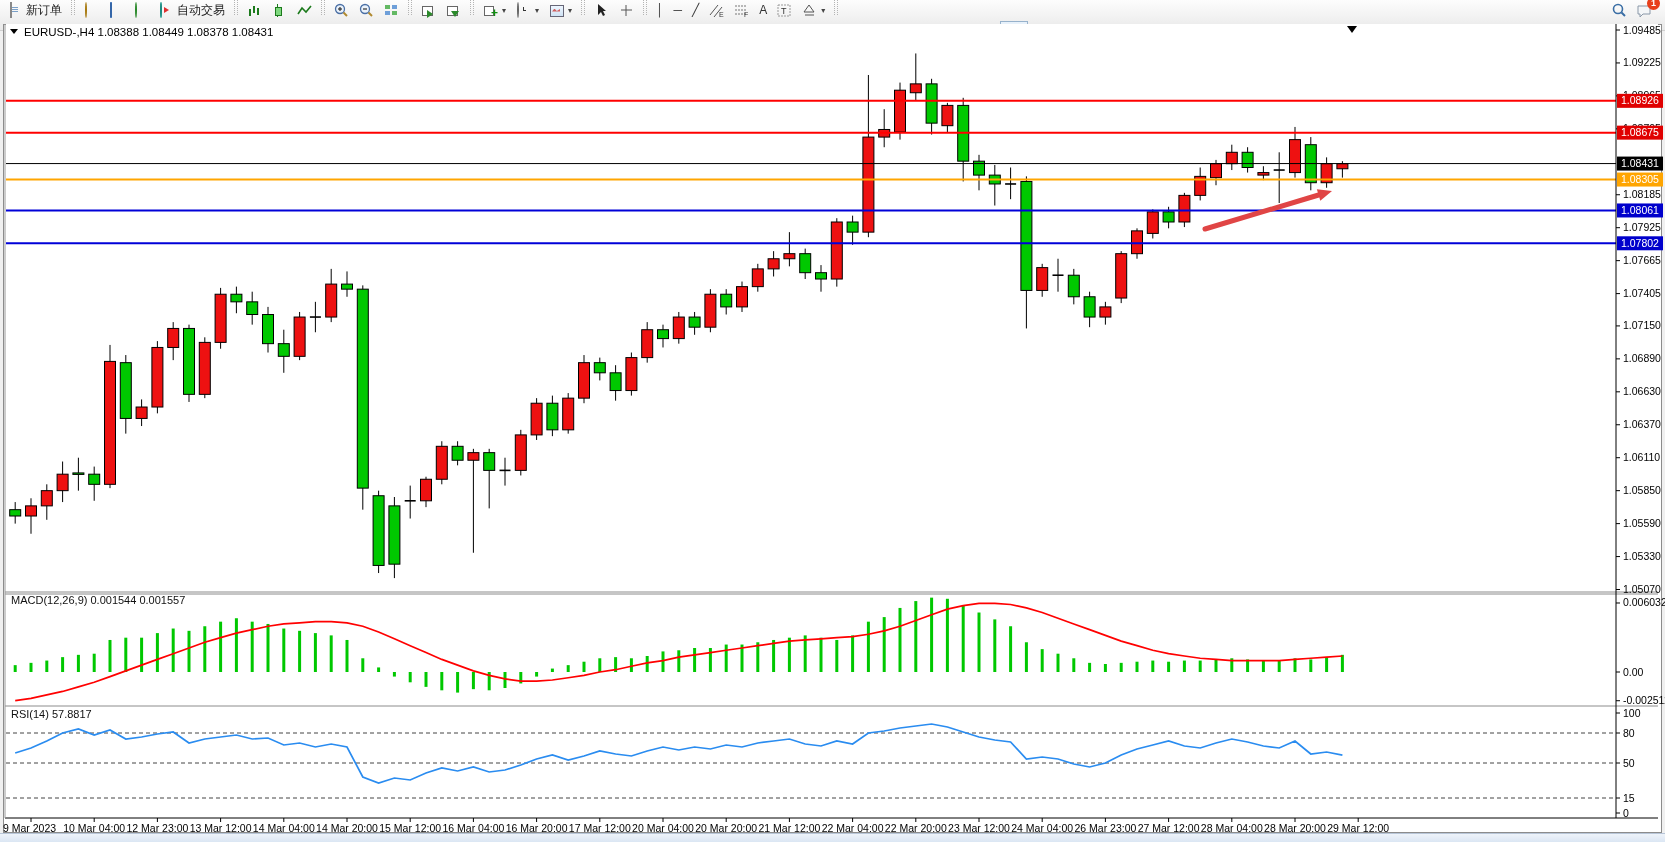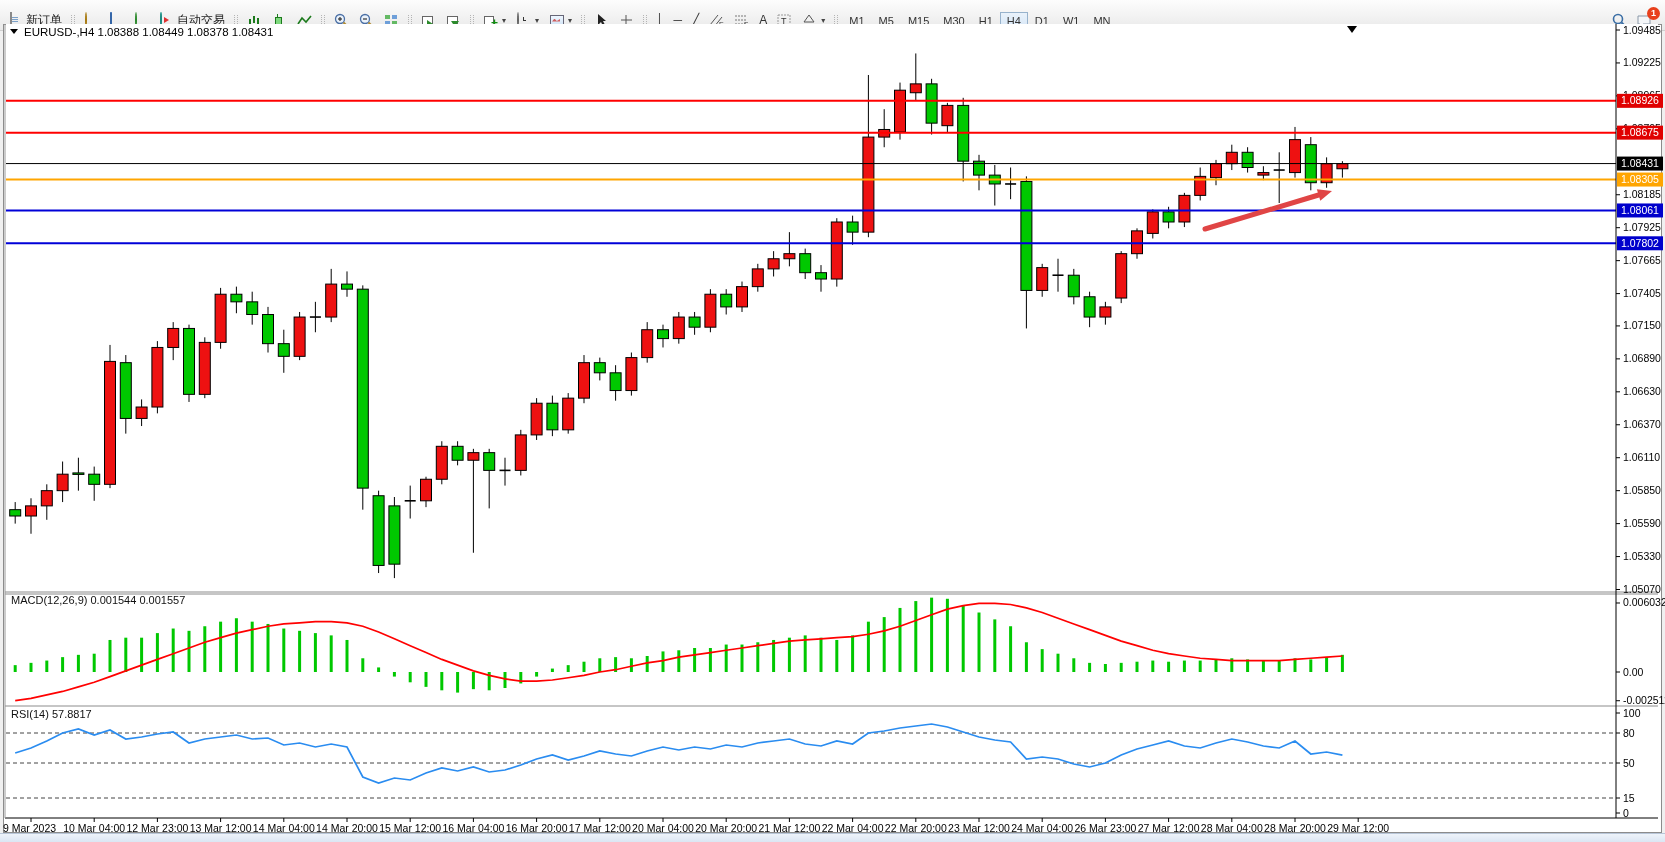--- a/index.html
+++ b/index.html
@@ -1,19 +1,19 @@
 <!DOCTYPE html>
 <html><head>
 <meta charset="utf-8">
 <style>
   html,body{margin:0;padding:0;background:#f0f0f0;width:1665px;height:842px;overflow:hidden;
     font-family:"Liberation Sans","DejaVu Sans",sans-serif;-webkit-font-smoothing:none;}
   *{box-sizing:border-box;}
   
-  .tb{position:absolute;left:0;top:0;width:1665px;height:31px;display:flex;align-items:flex-end;
+  .tb{position:absolute;left:0;top:0;width:1665px;height:31px;display:flex;align-items:flex-start;
       background:linear-gradient(#fdfdfd,#e9e9e9);border-bottom:1px solid #cfcfcf;padding:0 3px;font-size:12px;color:#222;}
   .grip{width:4px;height:15px;border-left:1px dotted #b4b4b4;border-right:1px dotted #b4b4b4;margin:0 4px;flex:none;}
   .tbtn{display:flex;align-items:center;gap:3px;padding:1px 4px;height:20px;border:1px solid transparent;border-radius:2px;cursor:default;flex:none;}
   .caret{font-size:8px;color:#444;margin-left:1px;}
   .tf{padding:2px 6px;font-size:11px;color:#333;border:1px solid transparent;flex:none;}
   .tf.active{border:1px solid #97b2cc;background:linear-gradient(#e9f2fb,#d6e6f6);text-decoration:underline;}
   .spacer{flex:1;}
   .ico{width:15px;height:15px;display:inline-block;position:relative;flex:none;}
   .i-doc{width:11px;height:13px;background:#fff;border:1px solid #888;margin:1px 2px;}
   .i-doc:before{content:"";position:absolute;left:4px;top:4px;width:6px;height:1px;background:#7aa0c8;box-shadow:0 2px 0 #7aa0c8,0 4px 0 #7aa0c8;}

